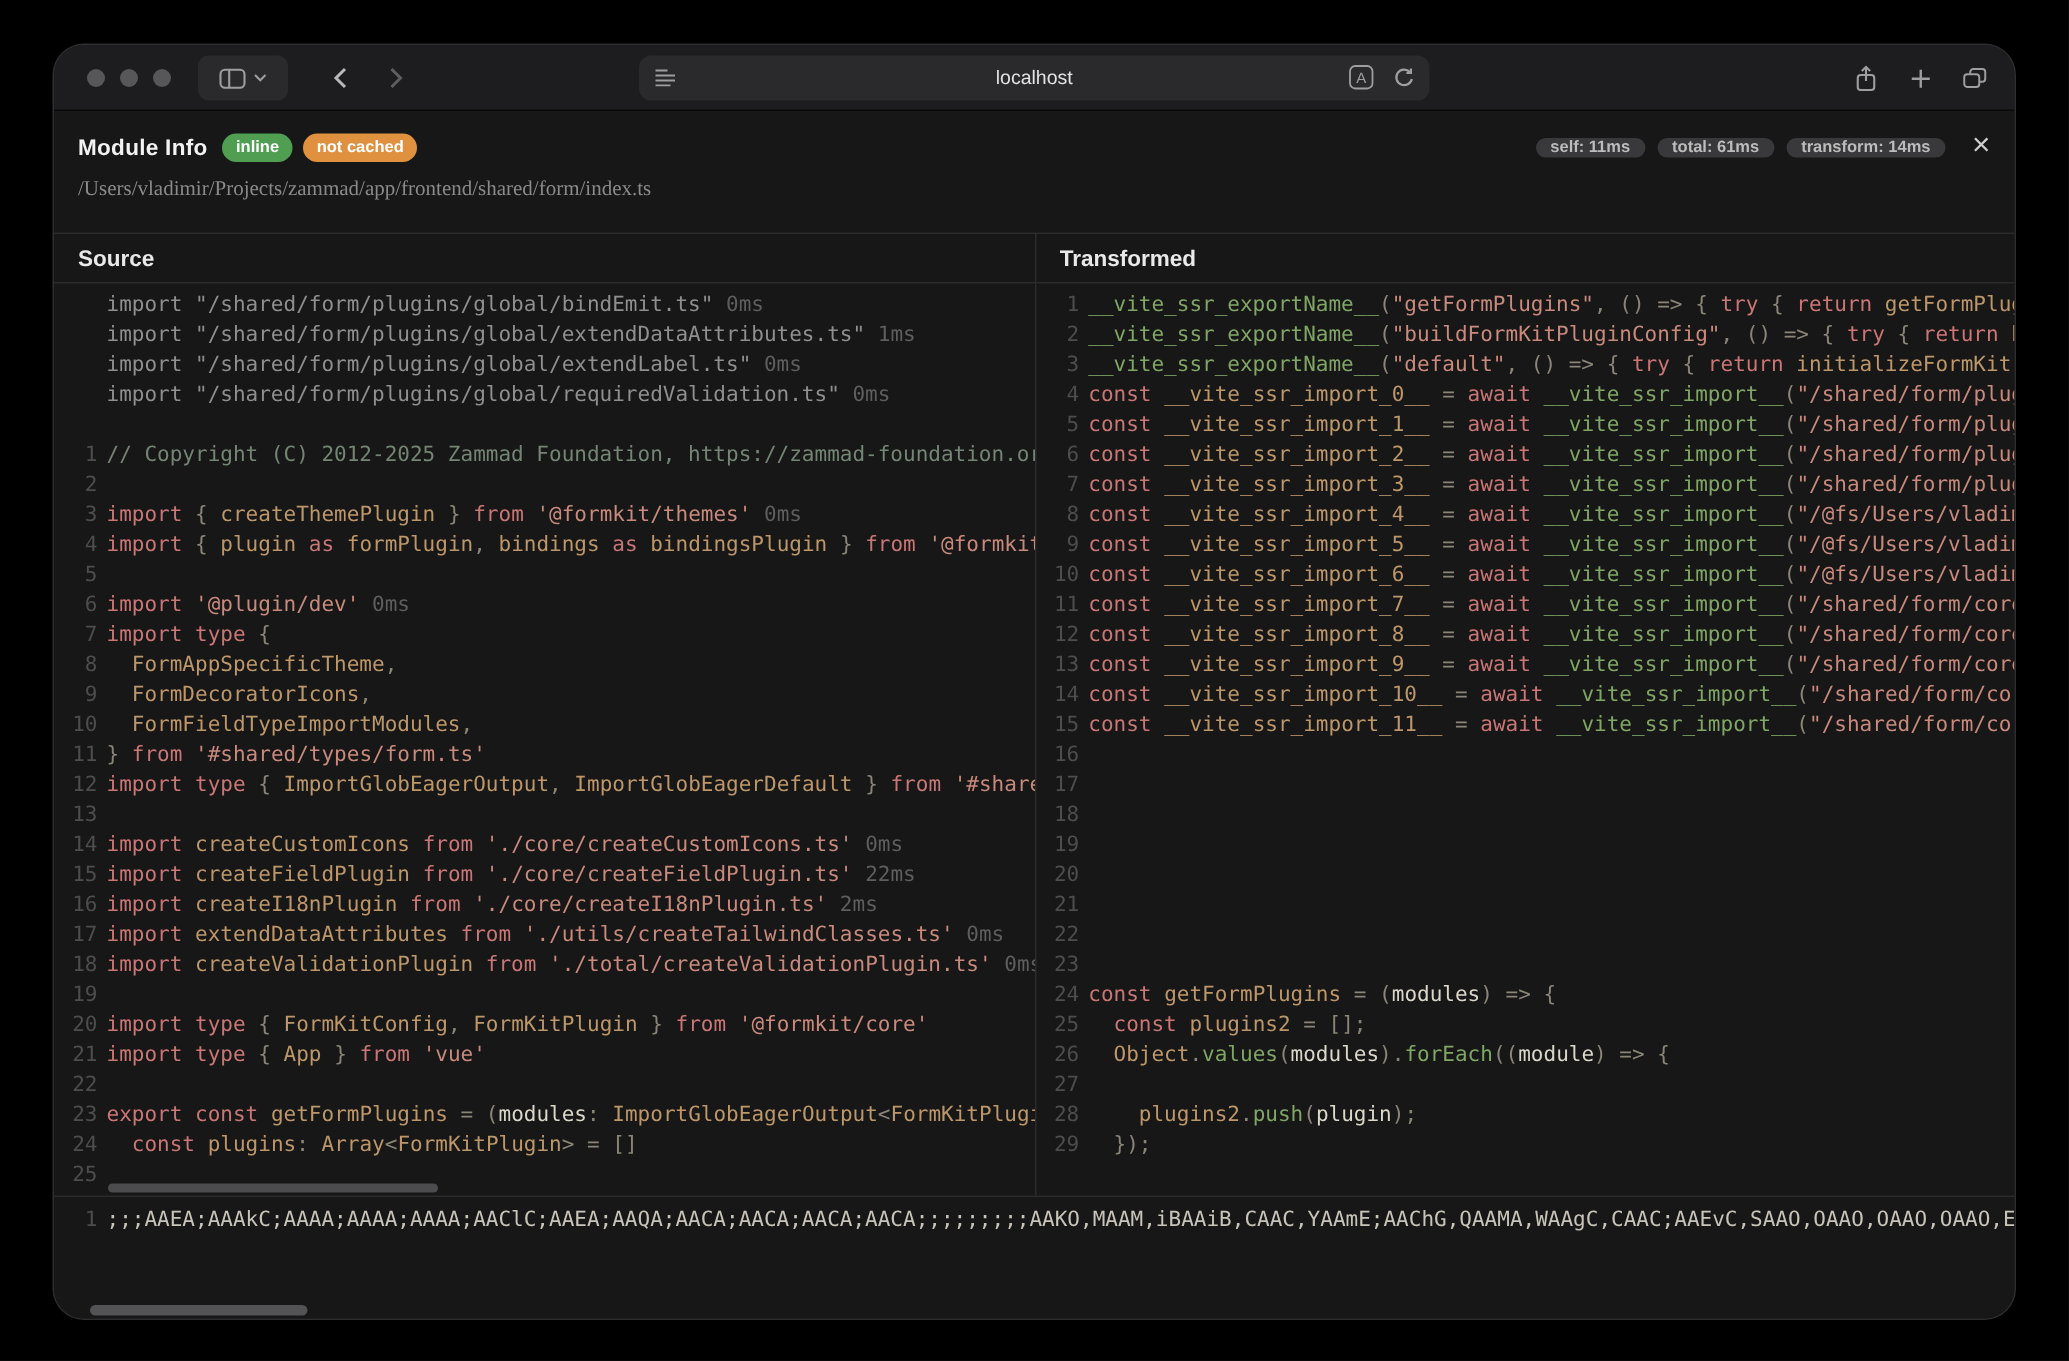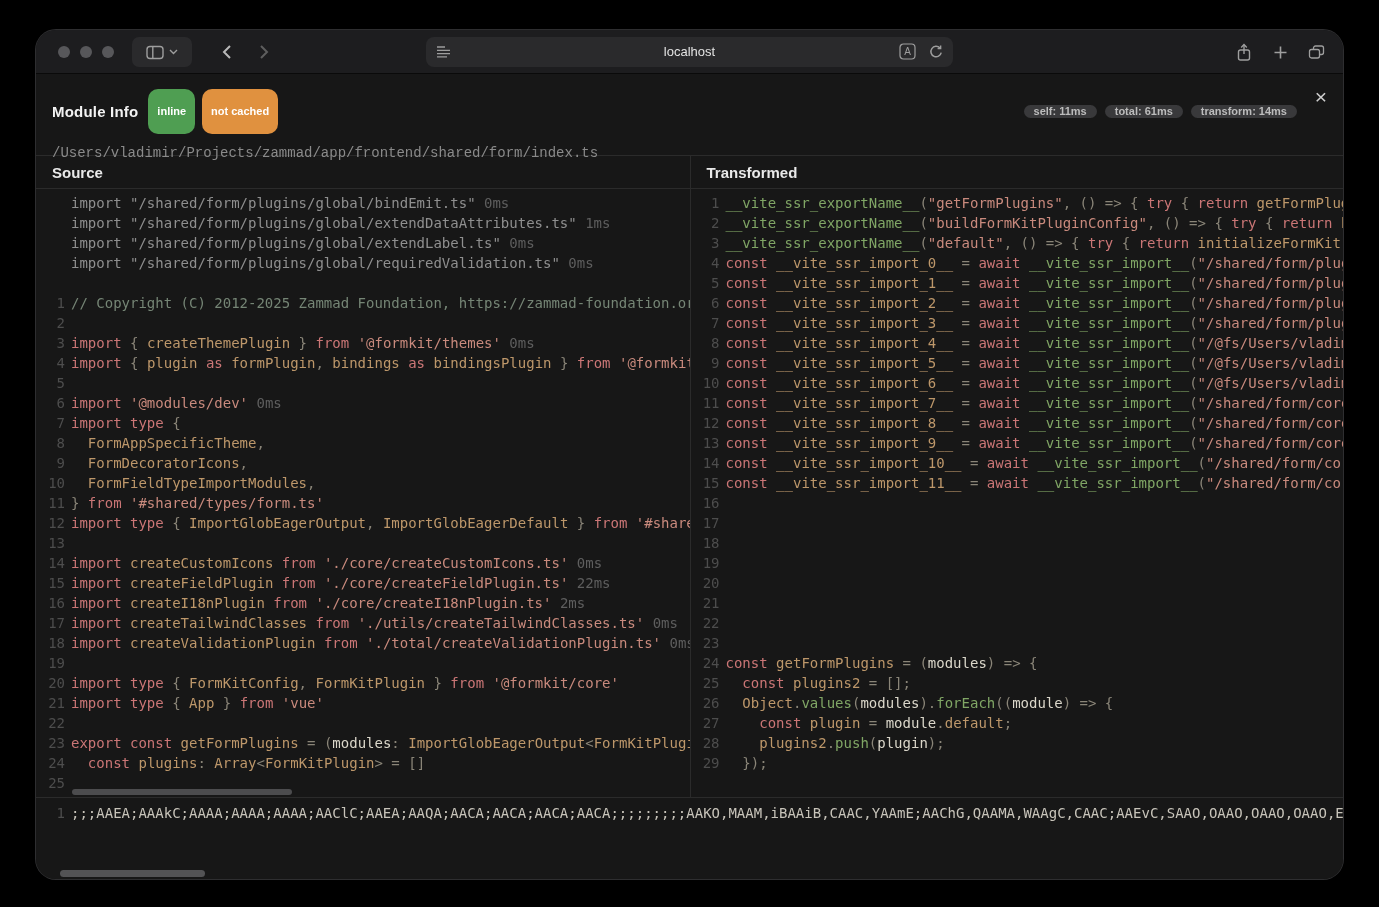--- a/index.html
+++ b/index.html
@@ -30,30 +30,30 @@
                   display:flex; align-items:center; justify-content:center; }
   svg { display:block; }
 
   
   .page { position:absolute; top:44px; left:0; right:0; bottom:0; background:#171717;
           display:flex; flex-direction:column; }
   .page-header { position:relative; height:81px; padding:15px 16px 0 16px; flex:none; }
   .header-row { display:flex; align-items:center; gap:4px; }
   .title { font-size:15px; font-weight:700; color:#f2f2f2; letter-spacing:.2px; }
   .badges { display:flex; gap:7px; margin-left:6px; }
-  .badge { font-size:11px; font-weight:700; padding:16px 9px; border-radius:10px; color:#fff; line-height:1.2; }
+  .badge { font-size:11px; font-weight:700; padding:3px 9px; border-radius:10px; color:#fff; line-height:1.2; }
   .badge-green  { background:#4f9e52; }
   .badge-orange { background:#e0913f; }
   .header-stats { margin-left:auto; display:flex; gap:8px; margin-right:30px; }
   .stat-pill { background:#39393b; color:#bcbcbc; font-size:11px; font-weight:600;
                padding:0 10px; border-radius:10px; line-height:1.2; }
   .close-btn { position:absolute; right:16px; top:12px; background:none; border:none;
                color:#cfcfcf; font-size:21px; line-height:1; cursor:pointer;
                font-family:"Liberation Sans", sans-serif; }
-  .file-path { font-family:Liberation Mono, monospace; font-size:14px; color:#8a8a8a; margin-top:11px; }
+  .file-path { font-family:Liberation Serif, serif; font-size:14px; color:#8a8a8a; margin-top:11px; }
 
   
   .panes { display:flex; border-top:1px solid #2b2b2b; height:642px; flex:none; min-height:0; }
   .pane { width:50%; display:flex; flex-direction:column; position:relative; min-width:0; }
   .pane + .pane { border-left:1px solid #2b2b2b; }
   .pane-header { height:33px; line-height:33px; padding-left:16px; font-size:15px; font-weight:600;
                  color:#e9e9e9; border-bottom:1px solid #2b2b2b; flex:none; }
   .code { flex:1; overflow:hidden; padding-top:4px;
           font-family:"DejaVu Sans Mono", monospace; font-size:14px; line-height:20px; }
   .cl { display:flex; height:20px; white-space:pre; }
@@ -202,32 +202,32 @@
             <div class="cl"><span class="ln"></span><span class="lc"><span class="tk-g">import "/shared/form/plugins/global/bindEmit.ts"</span><span class="tk-d"> 0ms</span></span></div>
             <div class="cl"><span class="ln"></span><span class="lc"><span class="tk-g">import "/shared/form/plugins/global/extendDataAttributes.ts"</span><span class="tk-d"> 1ms</span></span></div>
             <div class="cl"><span class="ln"></span><span class="lc"><span class="tk-g">import "/shared/form/plugins/global/extendLabel.ts"</span><span class="tk-d"> 0ms</span></span></div>
             <div class="cl"><span class="ln"></span><span class="lc"><span class="tk-g">import "/shared/form/plugins/global/requiredValidation.ts"</span><span class="tk-d"> 0ms</span></span></div>
             <div class="cl"><span class="ln"></span><span class="lc"></span></div>
             <div class="cl"><span class="ln">1</span><span class="lc"><span class="tk-m">// Copyright (C) 2012-2025 Zammad Foundation, https://zammad-foundation.org/</span></span></div>
             <div class="cl"><span class="ln">2</span><span class="lc"></span></div>
             <div class="cl"><span class="ln">3</span><span class="lc"><span class="tk-k">import</span><span class="tk-p"> { </span><span class="tk-c">createThemePlugin</span><span class="tk-p"> } </span><span class="tk-k">from</span><span class="tk-w"> </span><span class="tk-s">'@formkit/themes'</span><span class="tk-d"> 0ms</span></span></div>
             <div class="cl"><span class="ln">4</span><span class="lc"><span class="tk-k">import</span><span class="tk-p"> { </span><span class="tk-c">plugin</span><span class="tk-k"> as </span><span class="tk-c">formPlugin</span><span class="tk-p">, </span><span class="tk-c">bindings</span><span class="tk-k"> as </span><span class="tk-c">bindingsPlugin</span><span class="tk-p"> } </span><span class="tk-k">from</span><span class="tk-w"> </span><span class="tk-s">'@formkit/vue'</span></span></div>
             <div class="cl"><span class="ln">5</span><span class="lc"></span></div>
-            <div class="cl"><span class="ln">6</span><span class="lc"><span class="tk-k">import</span><span class="tk-w"> </span><span class="tk-s">'@modules/dev'</span><span class="tk-d"> 0ms</span></span></div>
+            <div class="cl"><span class="ln">6</span><span class="lc"><span class="tk-k">import</span><span class="tk-w"> </span><span class="tk-s">'@plugin/dev'</span><span class="tk-d"> 0ms</span></span></div>
             <div class="cl"><span class="ln">7</span><span class="lc"><span class="tk-k">import</span><span class="tk-w"> </span><span class="tk-k">type</span><span class="tk-p"> {</span></span></div>
             <div class="cl"><span class="ln">8</span><span class="lc"><span class="tk-c">  FormAppSpecificTheme</span><span class="tk-p">,</span></span></div>
             <div class="cl"><span class="ln">9</span><span class="lc"><span class="tk-c">  FormDecoratorIcons</span><span class="tk-p">,</span></span></div>
             <div class="cl"><span class="ln">10</span><span class="lc"><span class="tk-c">  FormFieldTypeImportModules</span><span class="tk-p">,</span></span></div>
             <div class="cl"><span class="ln">11</span><span class="lc"><span class="tk-p">} </span><span class="tk-k">from</span><span class="tk-w"> </span><span class="tk-s">'#shared/types/form.ts'</span></span></div>
             <div class="cl"><span class="ln">12</span><span class="lc"><span class="tk-k">import</span><span class="tk-w"> </span><span class="tk-k">type</span><span class="tk-p"> { </span><span class="tk-c">ImportGlobEagerOutput</span><span class="tk-p">, </span><span class="tk-c">ImportGlobEagerDefault</span><span class="tk-p"> } </span><span class="tk-k">from</span><span class="tk-w"> </span><span class="tk-s">'#shared/types/utils.ts'</span></span></div>
             <div class="cl"><span class="ln">13</span><span class="lc"></span></div>
             <div class="cl"><span class="ln">14</span><span class="lc"><span class="tk-k">import</span><span class="tk-w"> </span><span class="tk-c">createCustomIcons</span><span class="tk-w"> </span><span class="tk-k">from</span><span class="tk-w"> </span><span class="tk-s">'./core/createCustomIcons.ts'</span><span class="tk-d"> 0ms</span></span></div>
             <div class="cl"><span class="ln">15</span><span class="lc"><span class="tk-k">import</span><span class="tk-w"> </span><span class="tk-c">createFieldPlugin</span><span class="tk-w"> </span><span class="tk-k">from</span><span class="tk-w"> </span><span class="tk-s">'./core/createFieldPlugin.ts'</span><span class="tk-d"> 22ms</span></span></div>
             <div class="cl"><span class="ln">16</span><span class="lc"><span class="tk-k">import</span><span class="tk-w"> </span><span class="tk-c">createI18nPlugin</span><span class="tk-w"> </span><span class="tk-k">from</span><span class="tk-w"> </span><span class="tk-s">'./core/createI18nPlugin.ts'</span><span class="tk-d"> 2ms</span></span></div>
-            <div class="cl"><span class="ln">17</span><span class="lc"><span class="tk-k">import</span><span class="tk-w"> </span><span class="tk-c">createTailwindClasses</span><span class="tk-w"> </span><span class="tk-k">from</span><span class="tk-w"> </span><span class="tk-s">'./utils/createTailwindClasses.ts'</span><span class="tk-d"> 0ms</span></span></div>
+            <div class="cl"><span class="ln">17</span><span class="lc"><span class="tk-k">import</span><span class="tk-w"> </span><span class="tk-c">extendDataAttributes</span><span class="tk-w"> </span><span class="tk-k">from</span><span class="tk-w"> </span><span class="tk-s">'./utils/createTailwindClasses.ts'</span><span class="tk-d"> 0ms</span></span></div>
             <div class="cl"><span class="ln">18</span><span class="lc"><span class="tk-k">import</span><span class="tk-w"> </span><span class="tk-c">createValidationPlugin</span><span class="tk-w"> </span><span class="tk-k">from</span><span class="tk-w"> </span><span class="tk-s">'./total/createValidationPlugin.ts'</span><span class="tk-d"> 0ms</span></span></div>
             <div class="cl"><span class="ln">19</span><span class="lc"></span></div>
             <div class="cl"><span class="ln">20</span><span class="lc"><span class="tk-k">import</span><span class="tk-w"> </span><span class="tk-k">type</span><span class="tk-p"> { </span><span class="tk-c">FormKitConfig</span><span class="tk-p">, </span><span class="tk-c">FormKitPlugin</span><span class="tk-p"> } </span><span class="tk-k">from</span><span class="tk-w"> </span><span class="tk-s">'@formkit/core'</span></span></div>
             <div class="cl"><span class="ln">21</span><span class="lc"><span class="tk-k">import</span><span class="tk-w"> </span><span class="tk-k">type</span><span class="tk-p"> { </span><span class="tk-c">App</span><span class="tk-p"> } </span><span class="tk-k">from</span><span class="tk-w"> </span><span class="tk-s">'vue'</span></span></div>
             <div class="cl"><span class="ln">22</span><span class="lc"></span></div>
             <div class="cl"><span class="ln">23</span><span class="lc"><span class="tk-k">export</span><span class="tk-w"> </span><span class="tk-k">const</span><span class="tk-w"> </span><span class="tk-c">getFormPlugins</span><span class="tk-p"> = (</span><span class="tk-w">modules</span><span class="tk-p">: </span><span class="tk-c">ImportGlobEagerOutput</span><span class="tk-p">&lt;</span><span class="tk-c">FormKitPlugin</span></span></div>
             <div class="cl"><span class="ln">24</span><span class="lc"><span class="tk-w">  </span><span class="tk-k">const</span><span class="tk-w"> </span><span class="tk-c">plugins</span><span class="tk-p">: </span><span class="tk-c">Array</span><span class="tk-p">&lt;</span><span class="tk-c">FormKitPlugin</span><span class="tk-p">&gt; = []</span></span></div>
             <div class="cl"><span class="ln">25</span><span class="lc"></span></div>
           </div>
         <div class="hthumb left-thumb"></div>
@@ -254,21 +254,21 @@
             <div class="cl"><span class="ln">17</span><span class="lc"></span></div>
             <div class="cl"><span class="ln">18</span><span class="lc"></span></div>
             <div class="cl"><span class="ln">19</span><span class="lc"></span></div>
             <div class="cl"><span class="ln">20</span><span class="lc"></span></div>
             <div class="cl"><span class="ln">21</span><span class="lc"></span></div>
             <div class="cl"><span class="ln">22</span><span class="lc"></span></div>
             <div class="cl"><span class="ln">23</span><span class="lc"></span></div>
             <div class="cl"><span class="ln">24</span><span class="lc"><span class="tk-k">const</span><span class="tk-w"> </span><span class="tk-c">getFormPlugins</span><span class="tk-p"> = (</span><span class="tk-w">modules</span><span class="tk-p">) =&gt; {</span></span></div>
             <div class="cl"><span class="ln">25</span><span class="lc"><span class="tk-w">  </span><span class="tk-k">const</span><span class="tk-w"> </span><span class="tk-c">plugins2</span><span class="tk-p"> = [];</span></span></div>
             <div class="cl"><span class="ln">26</span><span class="lc"><span class="tk-w">  </span><span class="tk-c">Object</span><span class="tk-p">.</span><span class="tk-f">values</span><span class="tk-p">(</span><span class="tk-w">modules</span><span class="tk-p">).</span><span class="tk-f">forEach</span><span class="tk-p">((</span><span class="tk-w">module</span><span class="tk-p">) =&gt; {</span></span></div>
-            <div class="cl"><span class="ln">27</span><span class="lc"><span class="tk-w">    </span><span class="tk-k">const</span><span class="tk-w"> </span><span class="tk-c">plugin</span><span class="tk-p"> = </span><span class="tk-w">module</span><span class="tk-p">.</span><span class="tk-c">default</span><span class="tk-p">;</span></span></div>
+            <div class="cl"><span class="ln">27</span></div>
             <div class="cl"><span class="ln">28</span><span class="lc"><span class="tk-w">    </span><span class="tk-c">plugins2</span><span class="tk-p">.</span><span class="tk-f">push</span><span class="tk-p">(</span><span class="tk-w">plugin</span><span class="tk-p">);</span></span></div>
             <div class="cl"><span class="ln">29</span><span class="lc"><span class="tk-w">  </span><span class="tk-p">});</span></span></div>
           </div>
       </div>
     </div>
 
     <div class="sourcemap">
       <div class="code sm-code">
           <div class="cl"><span class="ln">1</span><span class="lc"><span class="tk-sm">;;;AAEA;AAAkC;AAAA;AAAA;AAAA;AAClC;AAEA;AAQA;AACA;AACA;AACA;AACA;;;;;;;;;AAKO,MAAM,iBAAiB,CAAC,YAAmE;AAChG,QAAMA,WAAgC,CAAC;AAEvC,SAAO,OAAO,OAAO,OAAO,EAAE,QAAQ,CAAC,WAAW</span></span></div>
         </div>

